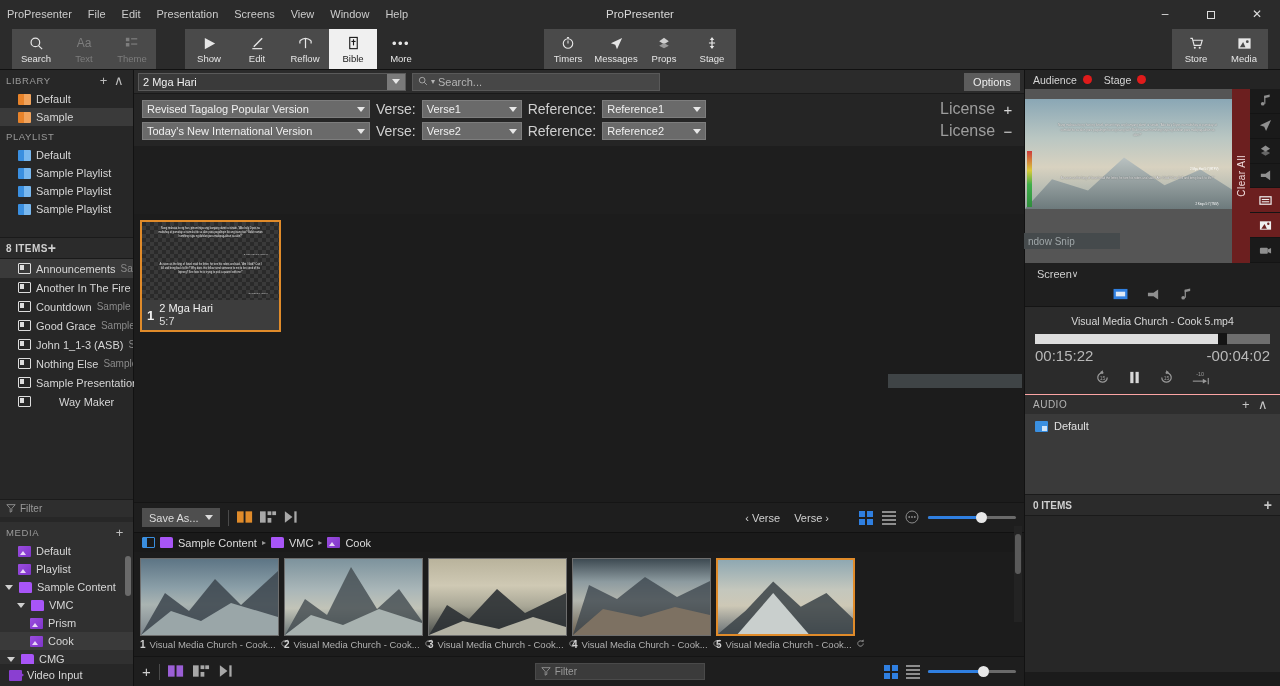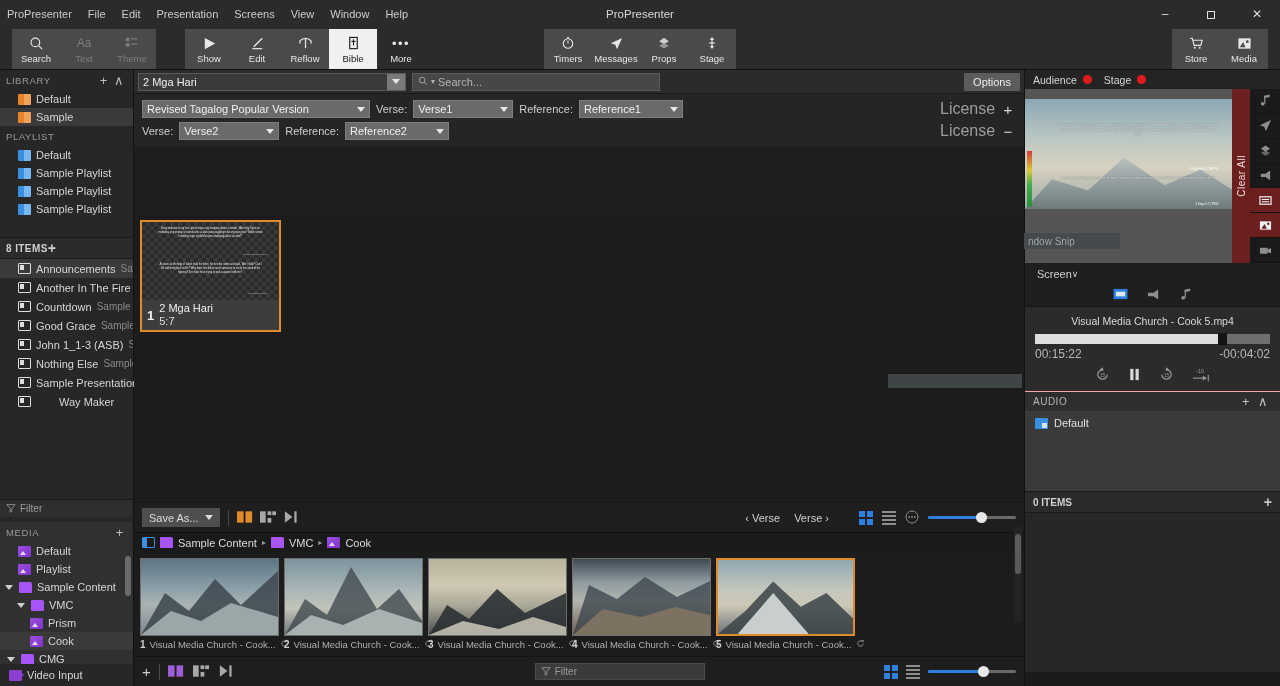--- a/index.html
+++ b/index.html
@@ -97,21 +97,21 @@
   .combo .caret { margin-left: auto; width: 0;height:0;border-left:4px solid transparent;border-right:4px solid transparent;border-top:5px solid #e8e8e8;}
   .combo .btnpart { position: absolute; right: 0; top: 0; bottom: 0; width: 18px; background: #7a7a7a; display: flex; align-items: center; justify-content: center; }
   .searchbox {
     height: 18px; flex: 0 0 248px; background: #474747; border: 1px solid #595959; color: #b4b4b4;
     font-size: 11px; display: flex; align-items: center; gap: 3px; padding: 0 5px;
   }
   .opt-btn { margin-left: auto; height: 18px; padding: 0 9px; background: #5c5c5c; color: #ededed; font-size: 11px; display:flex; align-items:center; }
 
   .verse-rows { background: #252525; padding: 4px 0 4px 0; }
   .vrow { height: 22px; display: flex; align-items: center; gap: 6px; padding: 0 4px 0 8px; }
-  .vrow .lbl { font-size: 11px; color: #cfcfcf; }
+  .vrow .lbl { font-size: 14px; color: #cfcfcf; }
   .vrow .lic { font-size: 16px; color: #9d9d9d; width: 50px; text-align: right; }
   .vrow .pm { width: 24px; text-align: center; color: #d8d8d8; font-size: 15px; line-height: 15px; }
 
   .slidearea { position: absolute; top: 144px; left: 0; right: 0; bottom: 184px; background: #1c1c1c; padding: 6px; }
   .slidecard { width: 141px; border: 2px solid #e08b2a; background: #3a3a3a; }
   .slidecard .img {
     height: 78px; background:
       repeating-conic-gradient(#3a3a3a 0% 25%, #2a2a2a 0% 50%) 0 0/8px 8px;
     position: relative; overflow: hidden;
   }
@@ -187,21 +187,21 @@
 
   .screenrow { height: 22px; display: flex; align-items: center; padding: 0 12px; font-size: 11px; color: #d0d0d0; background: #1f1f1f;}
   .tabrow { height: 22px; display: flex; align-items: center; justify-content: center; gap: 18px; background: #1f1f1f; border-bottom: 1px solid #141414;}
   .tabrow .ti { color: #8f8f8f; }
   .tabrow .ti.on { color: #2f7fe0; }
   .playerwrap { background: #2b2b2b; padding: 8px 10px 6px; }
   .ptitle { text-align: center; font-size: 10.5px; color: #d8d8d8; margin-bottom: 7px;}
   .pbar { position: relative; height: 10px; background: #6e6e6e; }
   .pbar .done { position: absolute; left: 0; top: 0; bottom: 0; background: #dedede; }
   .pbar .ph { position: absolute; top: -1px; width: 9px; height: 12px; background: #141414; }
-  .ptimes { display: flex; justify-content: space-between; font-size: 12px; color: #b8b8b8; padding-top: 3px;}
+  .ptimes { display: flex; justify-content: space-between; font-size: 15px; color: #b8b8b8; padding-top: 3px;}
   .pctrls { display: flex; align-items: center; justify-content: center; gap: 16px; padding-top: 5px; color: #9a9a9a;}
 
   .audio-head { height: 20px; display: flex; align-items: center; padding: 0 8px; font-size: 10px; letter-spacing: .5px; color: #b4b4b4; background: #2e2e2e; border-top:1px solid #fca5a5;}
   .audio-head .ttl { flex: 1; }
   .audio-head .act { padding: 0 4px; font-size: 13px; color: #c6c6c6;}
   .audio-body { height: 80px; background: #3a3a3a; padding: 6px 0 0 10px; }
   .audio-row { display: flex; align-items: center; gap: 6px; font-size: 11px; color: #e0e0e0;}
   .ico.aud { width:13px;height:11px;background:#3a8fe0;border-radius:1px;position:relative;}
   .ico.aud::after{content:"";position:absolute;right:1px;bottom:1px;width:5px;height:5px;background:#cfe4f8;}
   .items0 { height: 22px; display: flex; align-items: center; padding: 0 8px; background: #2b2b2b; border-top: 1px solid #1a1a1a; border-bottom: 1px solid #1a1a1a; font-size: 10px; font-weight: bold; color: #d0d0d0;}
@@ -542,20 +542,24 @@
         </div>
         <span class="lbl">Reference:</span>
         <div class="combo" style="width:104px;">
           <span>Reference1</span>
           <span class="caret"></span>
         </div>
         <span class="lic" style="margin-left:auto;">License</span>
         <span class="pm">+</span>
       </div>
       <div class="vrow">
+        <div class="combo" style="width:228px;">
+          <span>Today's New International Version</span>
+          <span class="caret"></span>
+        </div>
         <span class="lbl">Verse:</span>
         <div class="combo" style="width:100px;">
           <span>Verse2</span>
           <span class="caret"></span>
         </div>
         <span class="lbl">Reference:</span>
         <div class="combo" style="width:104px;">
           <span>Reference2</span>
           <span class="caret"></span>
         </div>

